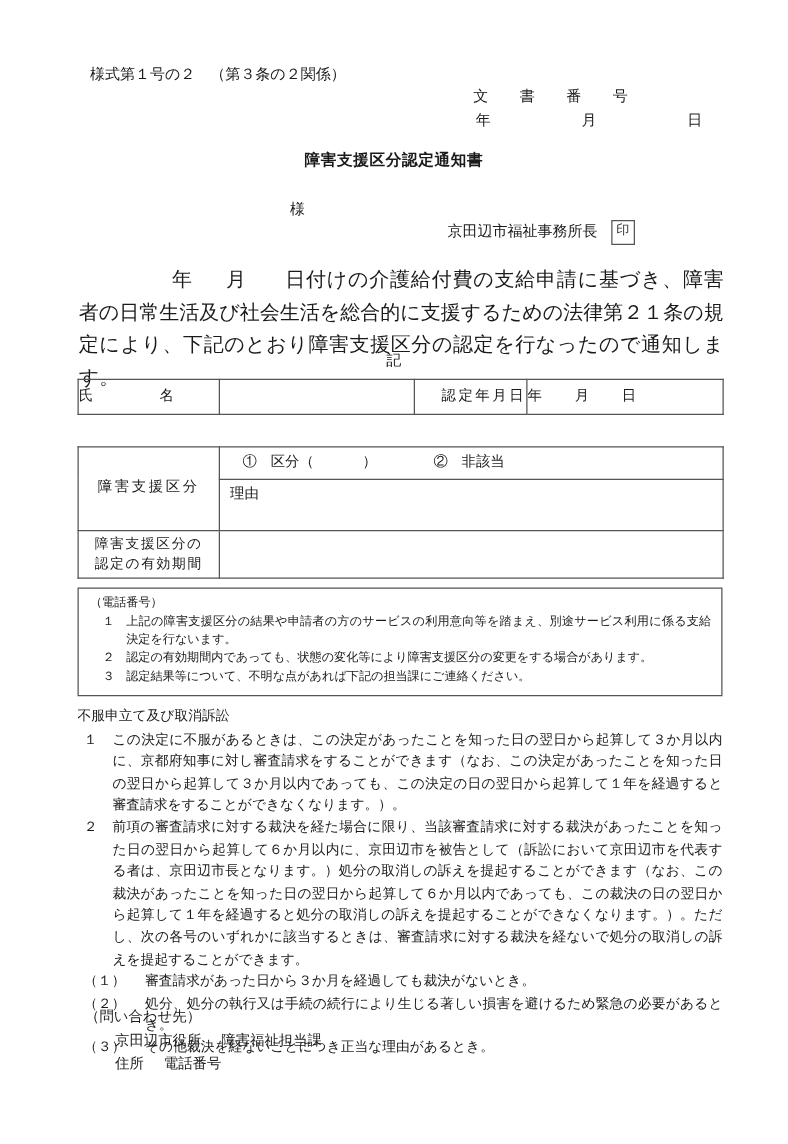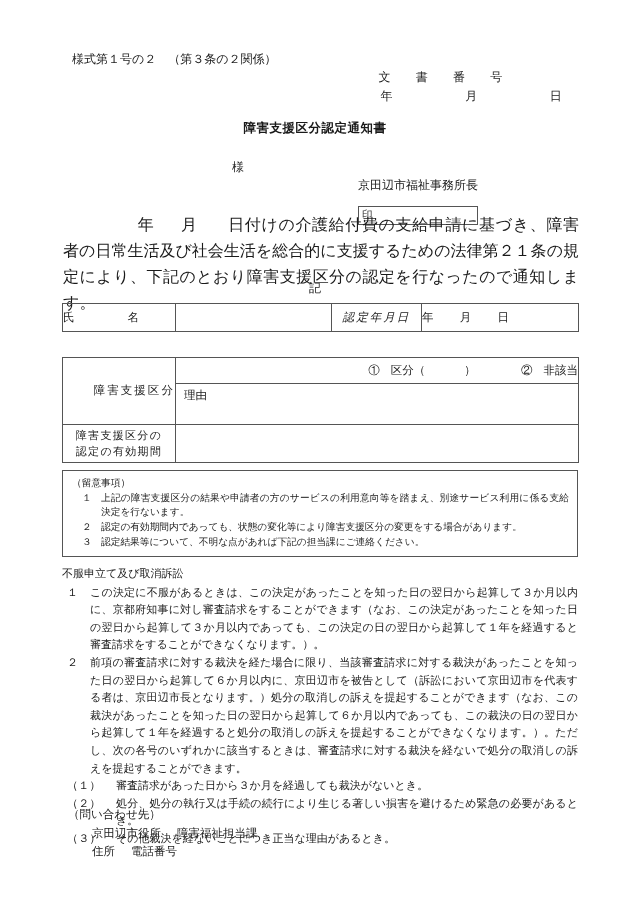--- a/index.html
+++ b/index.html
@@ -64,22 +64,22 @@
     font-size: 12px;
   }
 
   .issuer {
     position: absolute;
     left: 358px;
     top: 176px;
     font-size: 12px;
     white-space: nowrap;
     display: flex;
+    align-items: center;
     gap: 11px;
-    flex-direction: column;
   }
   .seal-box {
     display: inline-block;
     border: 1px solid #555;
     font-size: 10.5px;
     line-height: 1;
     padding: 3px 3px 4px 3px;
     color: #333;
   }
 
@@ -131,24 +131,23 @@
   .lbl-name {
     text-align: left;
     padding: 0 10px;
   }
   .lbl-name .spread {
     display: flex;
     justify-content: space-between;
     width: 76px;
   }
   .lbl-cert {
-    text-align: center;
+    text-align: right;
     letter-spacing: 0.18em;
     padding: 0 6px;
-    font-style: italic;
   }
   .val-date {
     text-align: left;
     padding-left: 34px;
     letter-spacing: 0.02em;
   }
   .val-date .d-gap { display: inline-block; width: 26px; }
 
   
   #table-class {
@@ -164,21 +163,21 @@
     padding: 0 4px;
   }
   .lbl-class2 {
     text-align: center;
     vertical-align: middle !important;
     letter-spacing: 0.12em;
     line-height: 1.5;
     padding: 3px 2px;
     font-size: 11px;
   }
-  .row-kubun td { height: 22px; text-align: right; }
+  .row-kubun td { height: 22px; }
   .kubun-line {
     padding: 4px 0 3px 18px;
     white-space: nowrap;
   }
   .kubun-line .k-gap { display: inline-block; width: 44px; }
   .kubun-line .k-gap-s { display: inline-block; width: 11px; }
   .kubun-line .paren { letter-spacing: 0.1em; }
   .row-riyuu td { height: 40px; }
   .riyuu-txt { padding: 3px 0 0 8px; }
   .row-kikan td { height: 37px; }
@@ -341,21 +340,21 @@
         <td class="lbl-class2">
           <div>障害支援区分の</div>
           <div>認定の有効期間</div>
         </td>
         <td class="cell-pad"></td>
       </tr>
     </tbody>
   </table>
 
   <div id="notes-box">
-    <div class="nb-title">（留意事項）</div>
+    <div class="nb-title">（電話番号）</div>
     <ol>
       <li>
         <span class="num">１</span>
         <span>上記の障害支援区分の結果や申請者の方のサービスの利用意向等を踏まえ、別途サービス利用に係る支給決定を行ないます。</span>
       </li>
       <li>
         <span class="num">２</span>
         <span>認定の有効期間内であっても、状態の変化等により障害支援区分の変更をする場合があります。</span>
       </li>
       <li>

